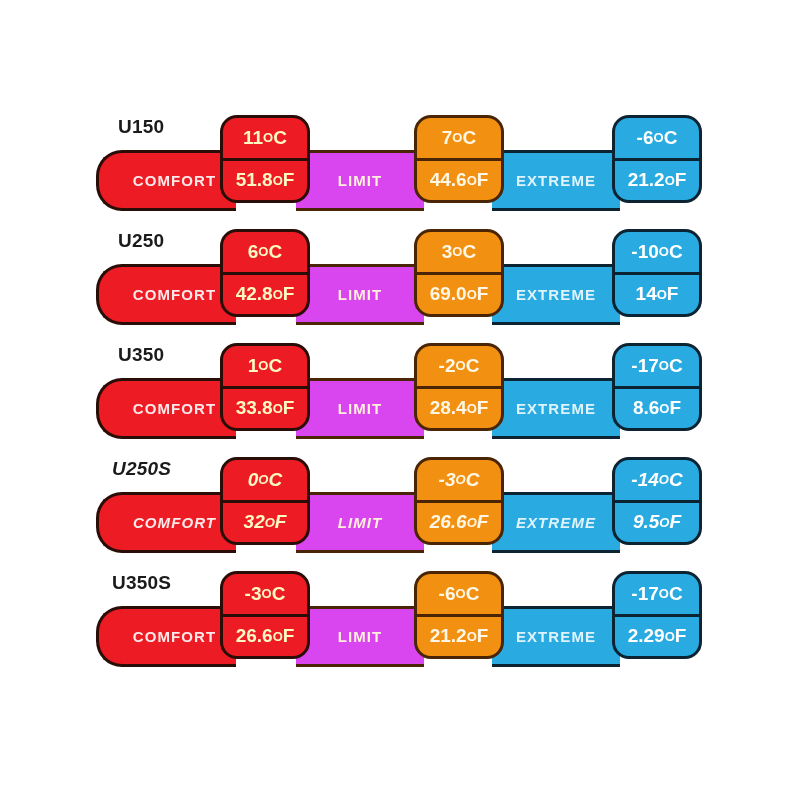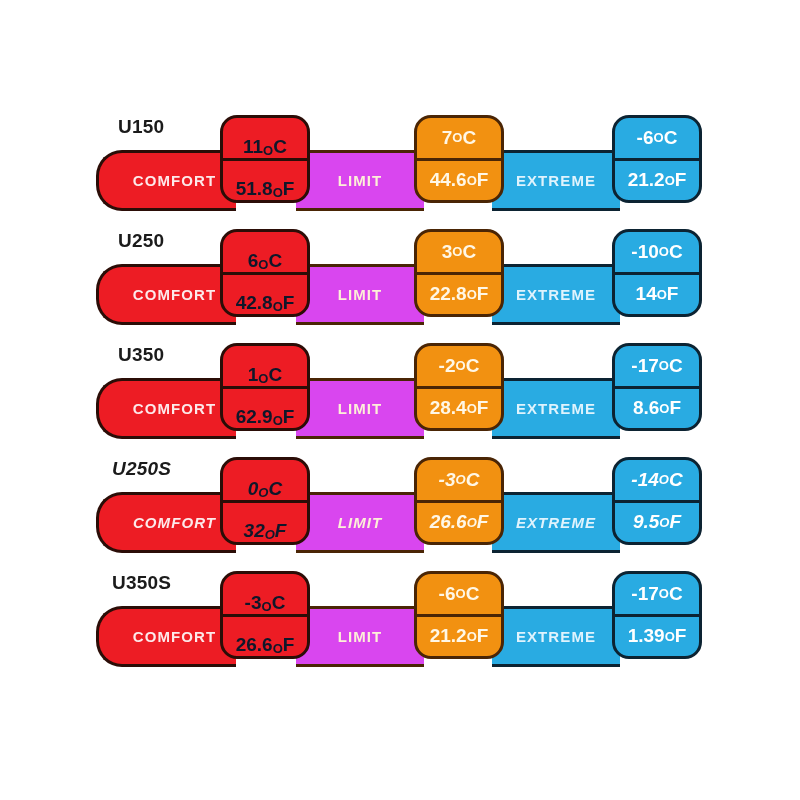--- a/index.html
+++ b/index.html
@@ -121,21 +121,21 @@
     white-space: nowrap;
   }
   .valbox .cell.celsius {
     border-bottom: 3px solid #2b0d07;
   }
 
   .valbox.red {
     left: 220px;
     background: #ED1C24;
   }
-  .valbox.red .cell { color: #0f172a; align-items: flex-end; }
+  .valbox.red .cell { color: #fef9c3; }
 
   .valbox.orange {
     left: 414px;
     background: #F29111;
     border-color: #4a2505;
   }
   .valbox.orange .cell.celsius { border-bottom-color: #4a2505; }
   .valbox.orange .cell { color: #fff7e6; }
 
   .valbox.blue {
@@ -228,21 +228,21 @@
           <span>F</span>
         </div>
       </div>
       <div class="valbox orange">
         <div class="cell celsius">
           <span>3</span>
           <span class="deg">O</span>
           <span>C</span>
         </div>
         <div class="cell fahrenheit">
-          <span>22.8</span>
+          <span>69.0</span>
           <span class="deg">O</span>
           <span>F</span>
         </div>
       </div>
       <div class="valbox blue">
         <div class="cell celsius">
           <span>-10</span>
           <span class="deg">O</span>
           <span>C</span>
         </div>
@@ -264,21 +264,21 @@
       <div class="bar extreme">
         <span class="bar-label">EXTREME</span>
       </div>
       <div class="valbox red">
         <div class="cell celsius">
           <span>1</span>
           <span class="deg">O</span>
           <span>C</span>
         </div>
         <div class="cell fahrenheit">
-          <span>62.9</span>
+          <span>33.8</span>
           <span class="deg">O</span>
           <span>F</span>
         </div>
       </div>
       <div class="valbox orange">
         <div class="cell celsius">
           <span>-2</span>
           <span class="deg">O</span>
           <span>C</span>
         </div>
@@ -384,19 +384,19 @@
           <span>F</span>
         </div>
       </div>
       <div class="valbox blue">
         <div class="cell celsius">
           <span>-17</span>
           <span class="deg">O</span>
           <span>C</span>
         </div>
         <div class="cell fahrenheit">
-          <span>1.39</span>
+          <span>2.29</span>
           <span class="deg">O</span>
           <span>F</span>
         </div>
       </div>
     </div>
   </div>
 
 </body></html>

